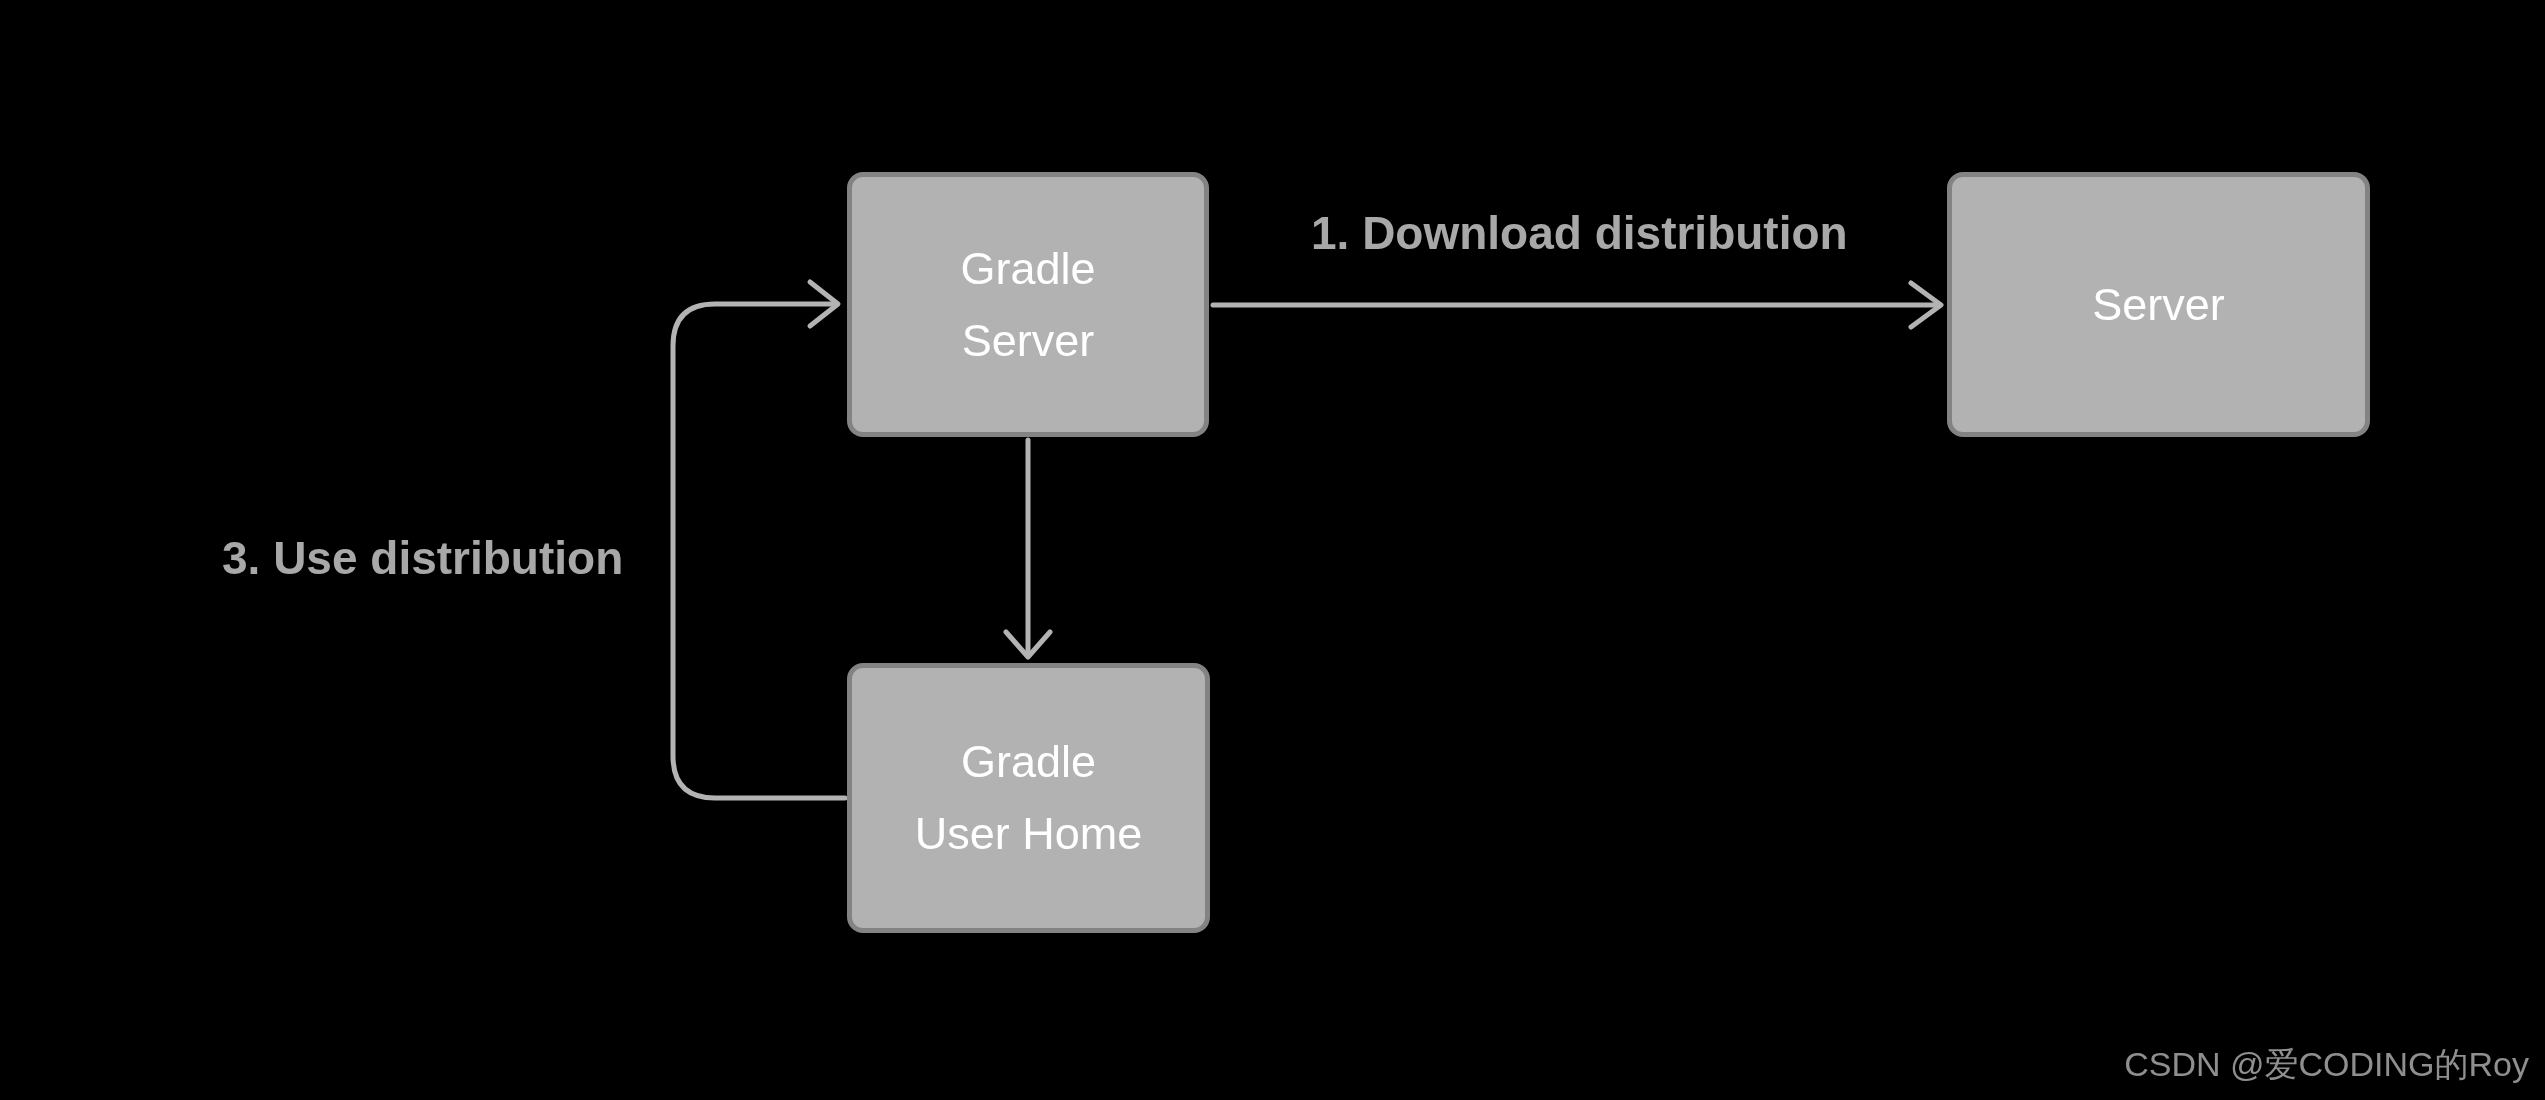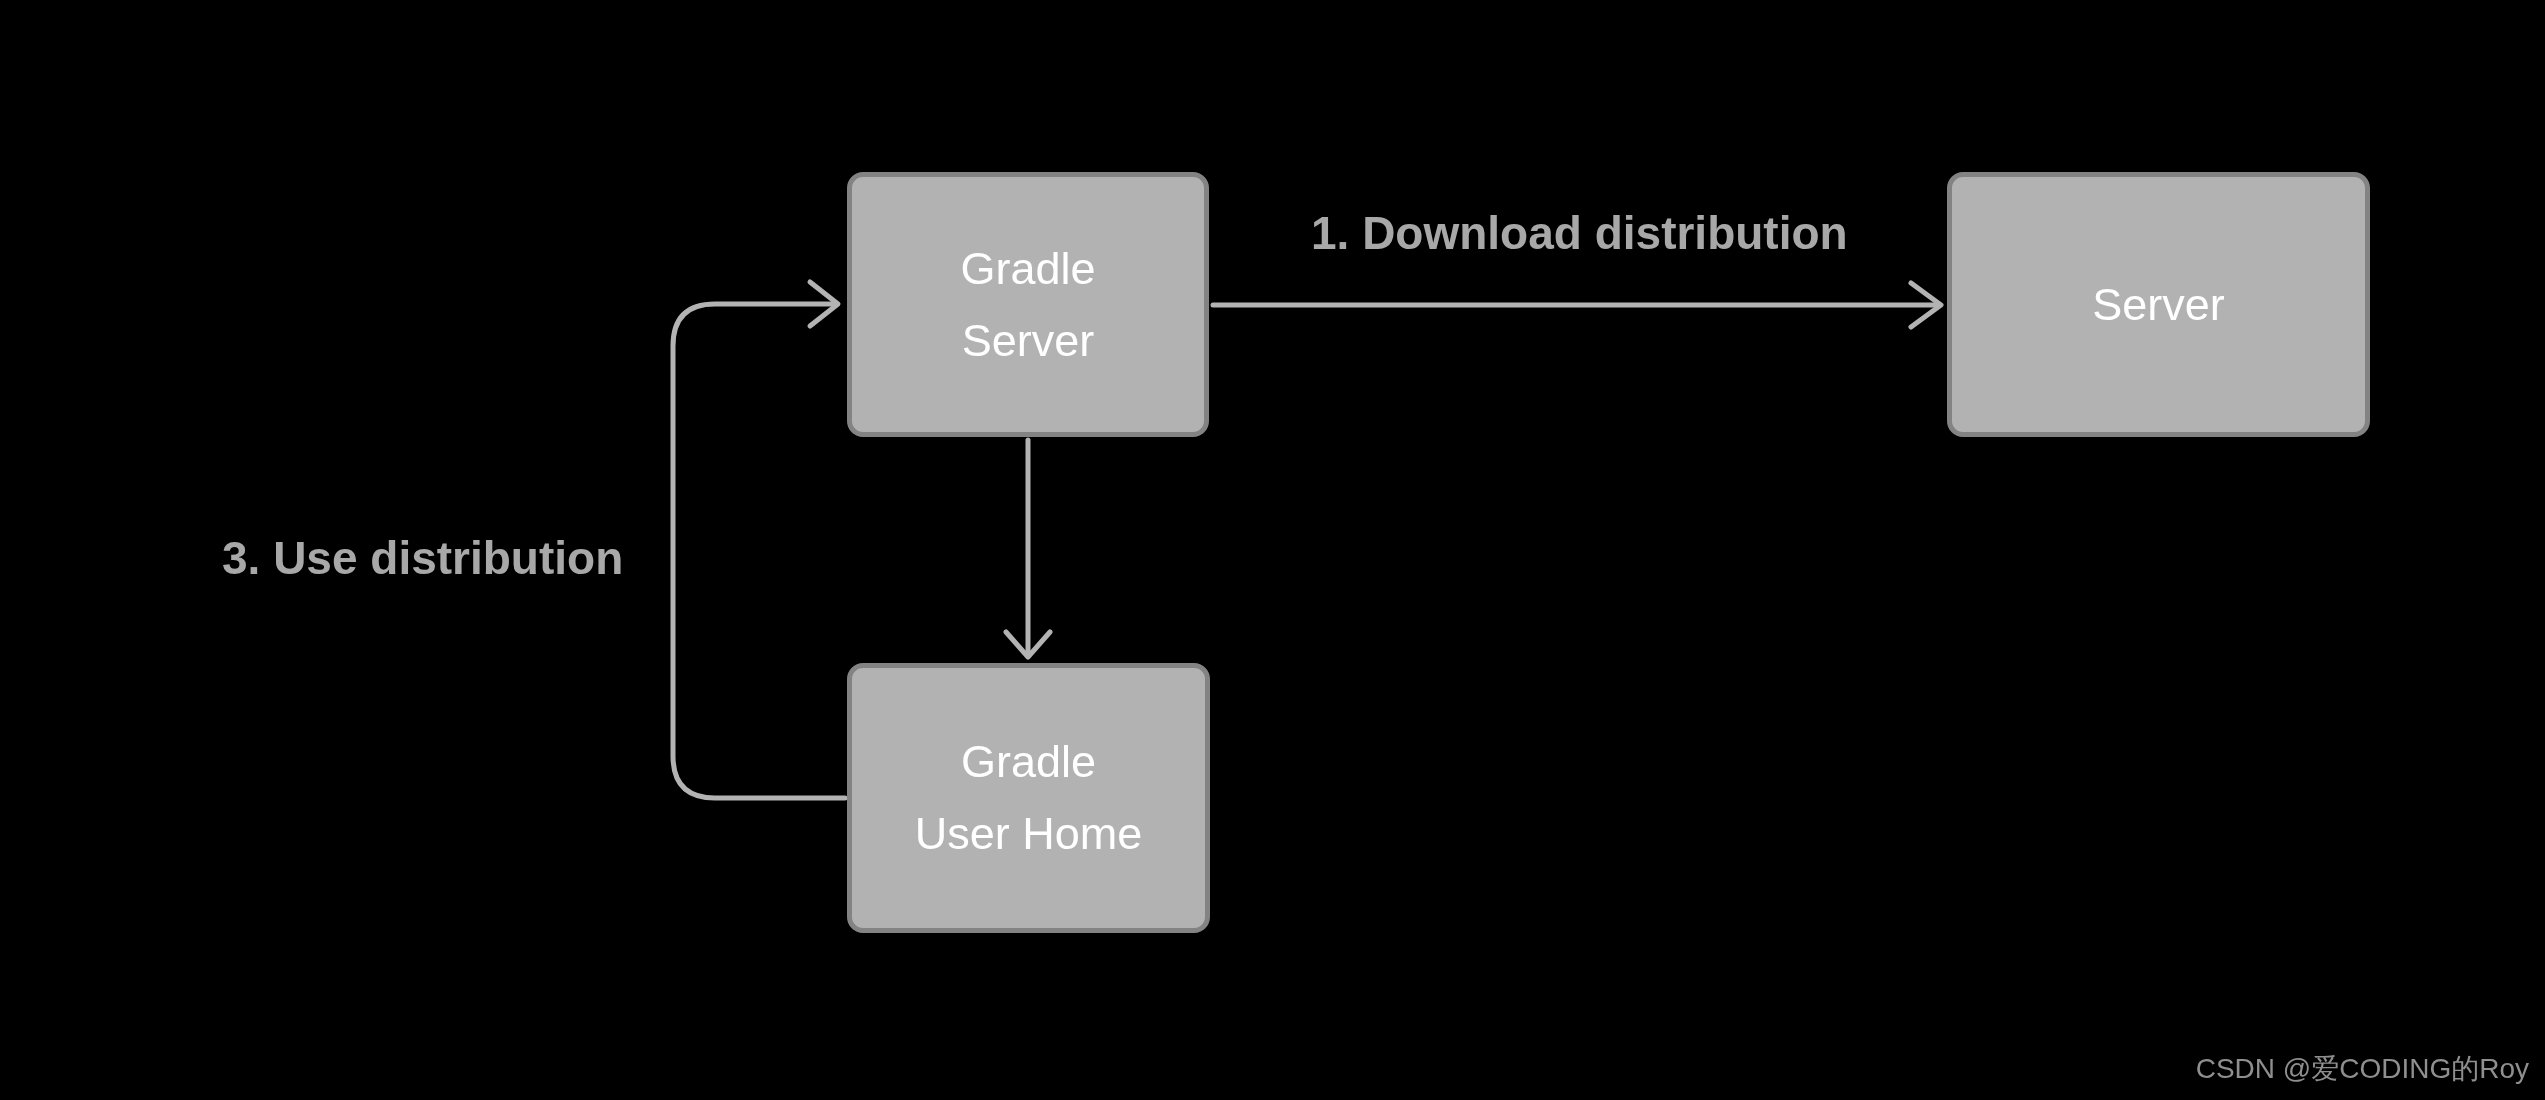--- a/index.html
+++ b/index.html
@@ -61,21 +61,21 @@
     white-space: nowrap;
   }
   .label-download { left: 1311px; top: 206px; }
   .label-store    { left: 1097px; top: 531px; }
   .label-use      { left: 198px;  top: 531px; margin-left: 24px; }
   .watermark {
     position: absolute;
     right: 16px;
     bottom: 12px;
     color: var(--watermark-text);
-    font-size: 28px;
+    font-size: 34px;
     white-space: nowrap;
   }
 </style>
 </head>
 <body>
 
 <div class="canvas">
 
   <svg class="edges-svg" viewBox="0 0 2545 1100" xmlns="http://www.w3.org/2000/svg">
 

